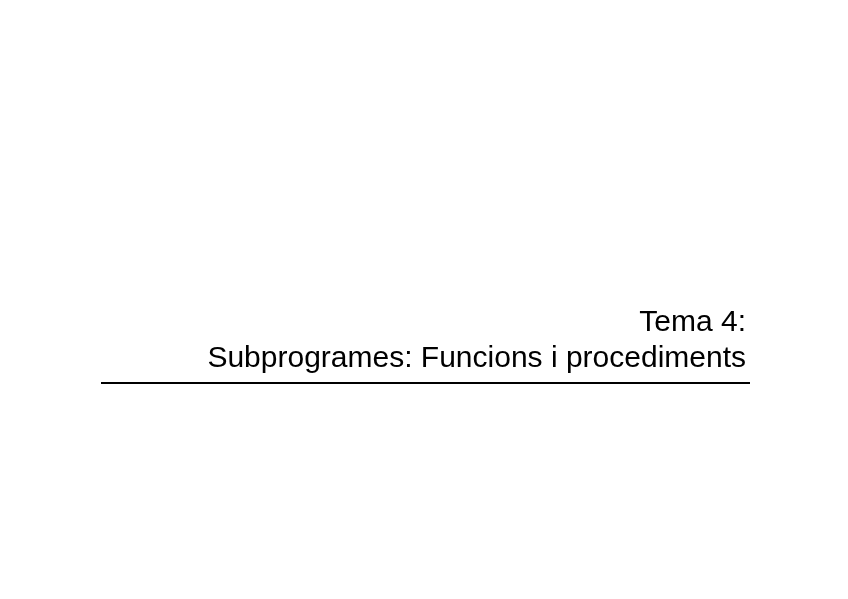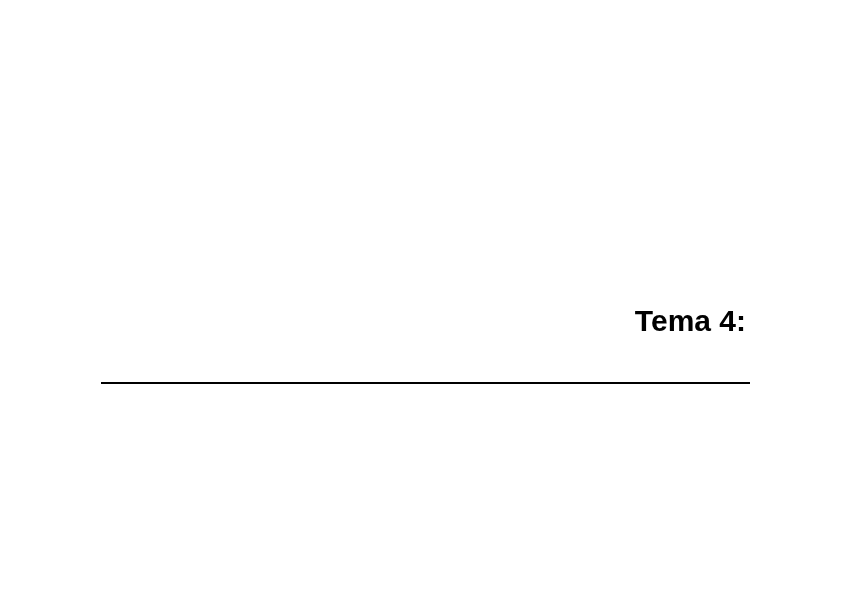--- a/index.html
+++ b/index.html
@@ -16,34 +16,35 @@
     }
     .title-block {
       position: absolute;
       left: 101px;
       top: 303px;
       width: 649px;
       text-align: right;
       color: #000000;
     }
     .title-line {
-      font-weight: bold;
+      font-weight: normal;
       font-size: 30px;
       line-height: 36px;
       padding-right: 4px;
       white-space: nowrap;
     }
     .rule {
       position: absolute;
       left: 101px;
       top: 382px;
       width: 649px;
       height: 0;
       border-top: 2px solid #000000;
     }
   </style>
 </head>
 <body>
 
 <div class="title-block">
   <div class="title-line">Tema 4:</div>
+  <div class="title-line">Subprogrames: Funcions i procediments</div>
 </div>
 <div class="rule"></div>
 
 </body></html>

